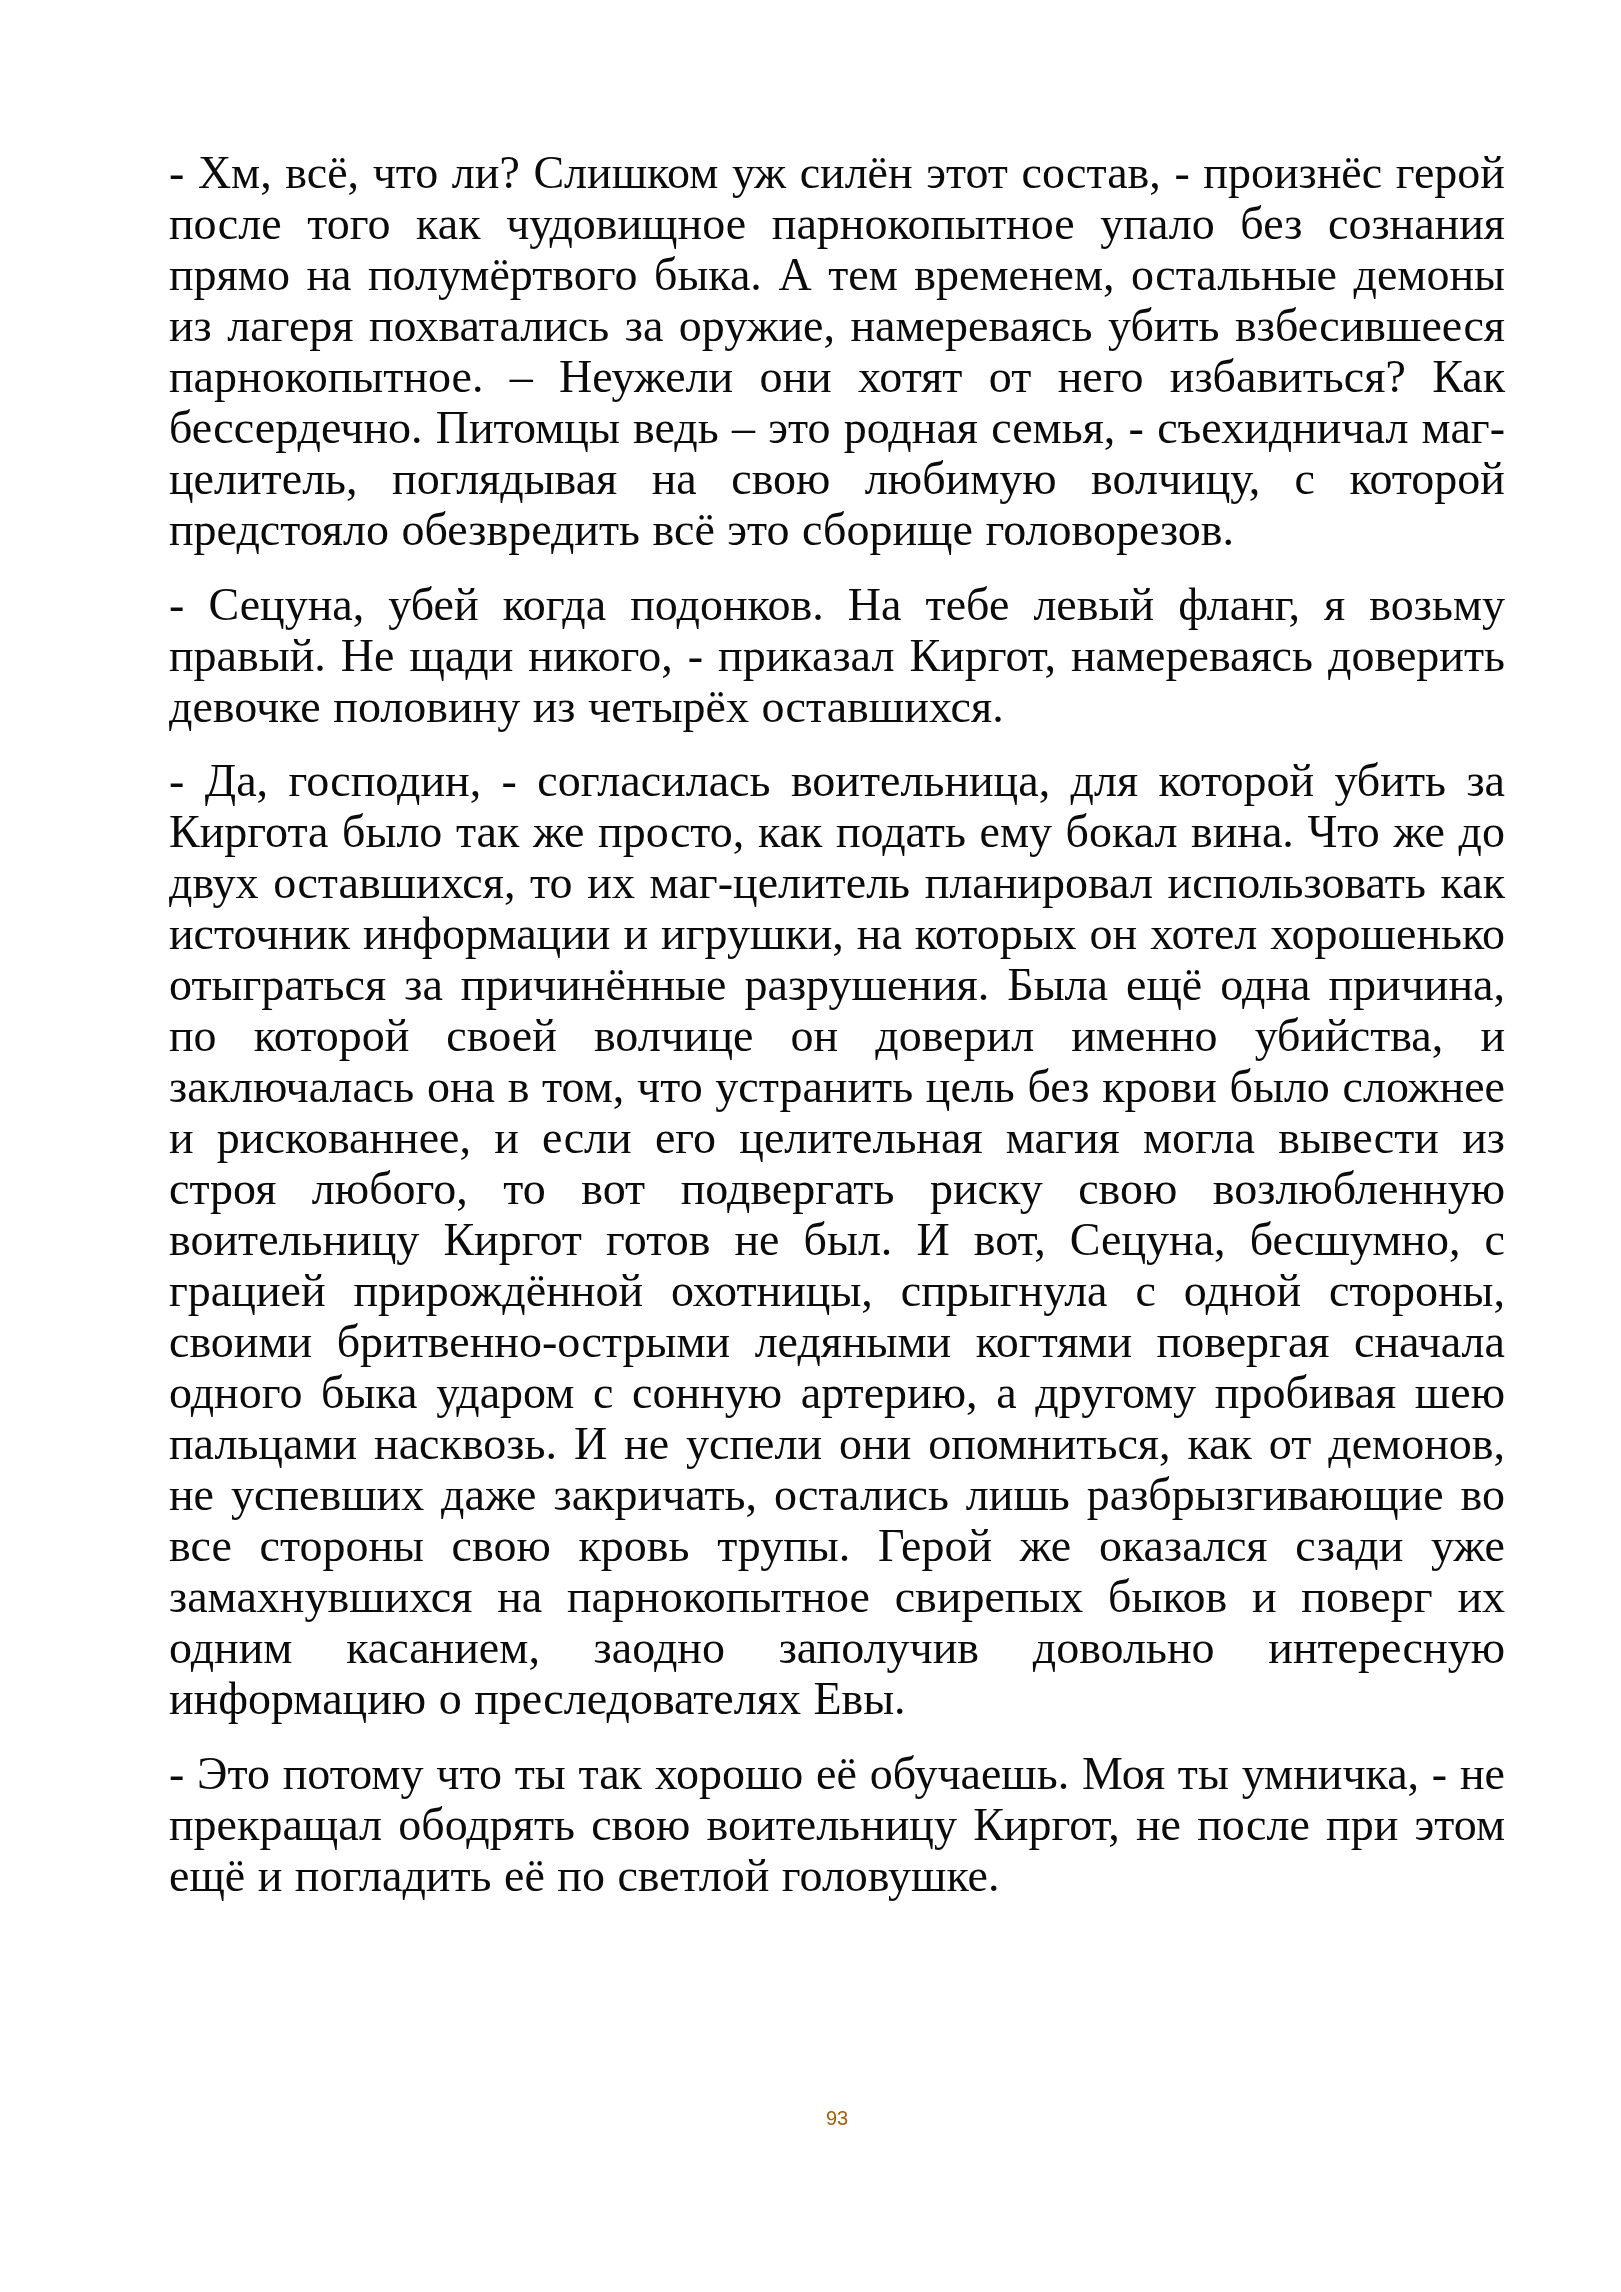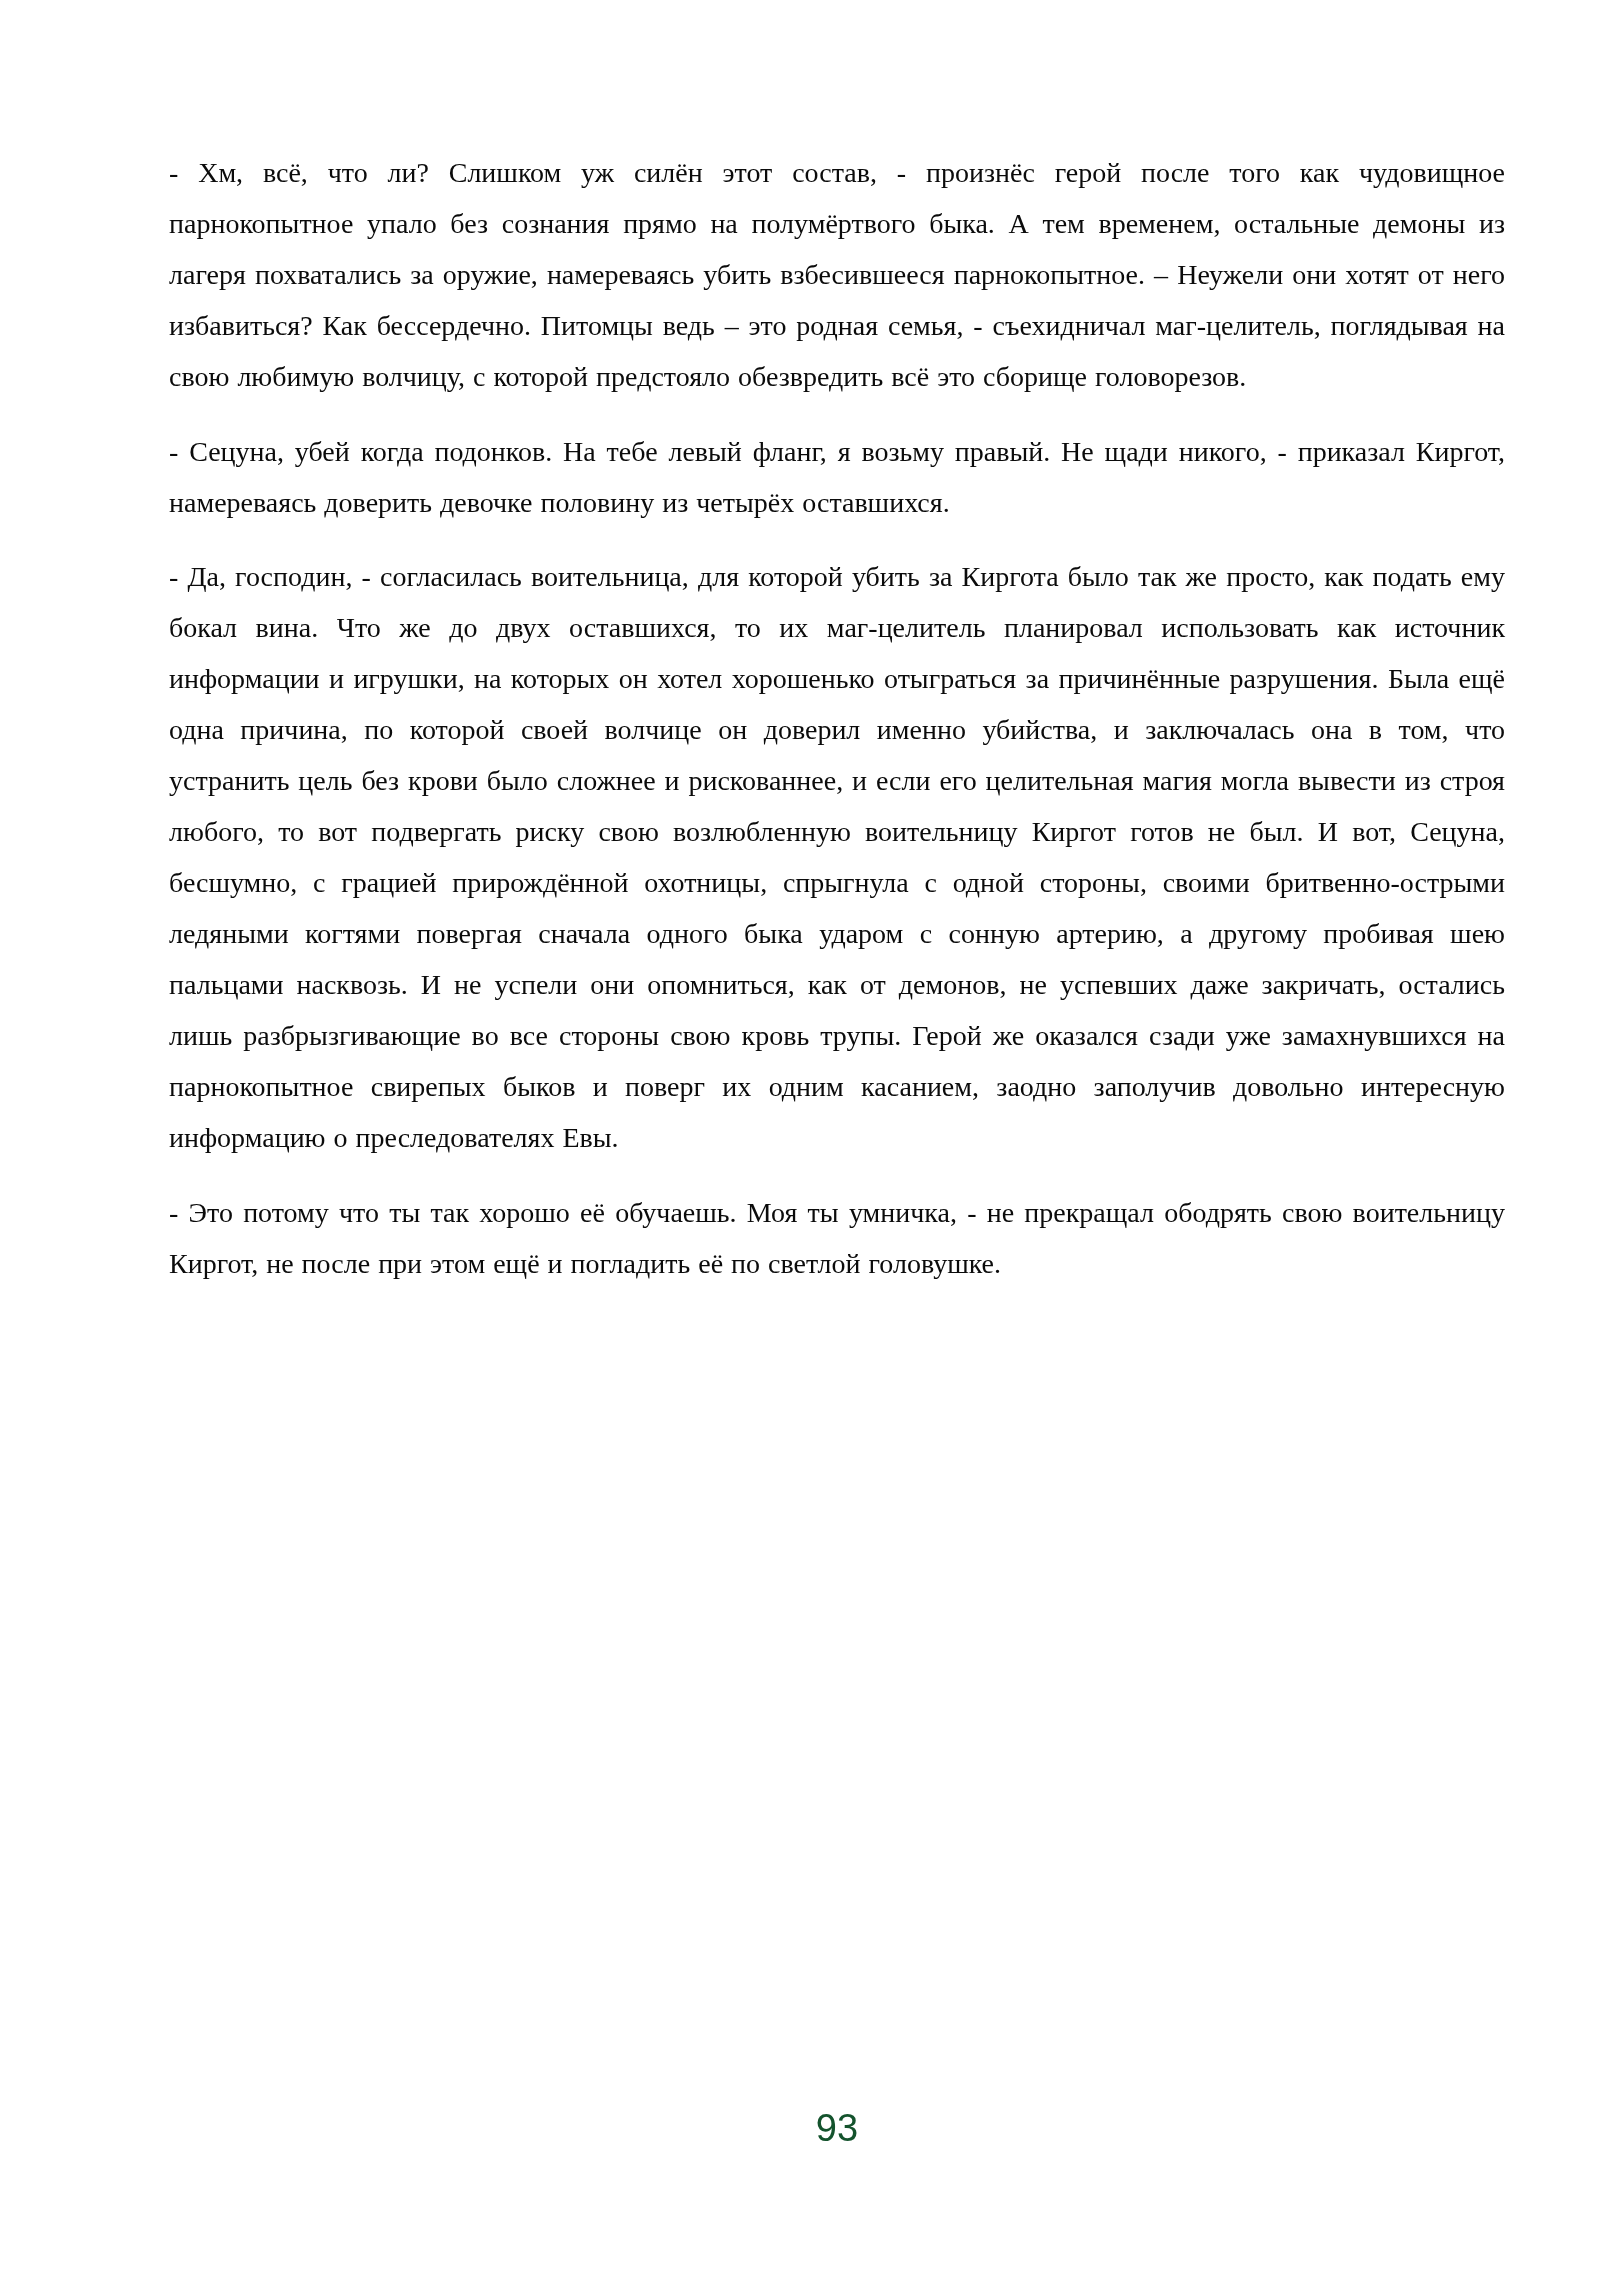--- a/index.html
+++ b/index.html
@@ -16,37 +16,37 @@
   }
   .text-block {
     position: absolute;
     left: 169px;
     top: 147px;
     width: 1336px;
   }
   p.para {
     margin: 0 0 23.5px 0;
     font-family: "Liberation Serif", "DejaVu Serif", serif;
-    font-size: 28px;
+    font-size: 46px;
     line-height: 51px;
     text-align: justify;
     color: #0b0b0b;
     word-spacing: 1px;
   }
   .footer {
     position: absolute;
     left: 169px;
     top: 2107px;
     width: 1336px;
     text-align: center;
   }
   .page-number {
     font-family: "Liberation Sans", "DejaVu Sans", sans-serif;
-    font-size: 38px;
-    color: #14532d;
+    font-size: 20px;
+    color: #a16207;
   }
 </style>
 </head>
 <body>
 
 <div class="page">
   <main class="text-block">
     <p class="para">- Хм, всё, что ли? Слишком уж силён этот состав, - произнёс герой после того как чудовищное парнокопытное упало без сознания прямо на полумёртвого быка. А тем временем, остальные демоны из лагеря похватались за оружие, намереваясь убить взбесившееся парнокопытное. – Неужели они хотят от него избавиться? Как бессердечно. Питомцы ведь – это родная семья, - съехидничал маг-целитель, поглядывая на свою любимую волчицу, с которой предстояло обезвредить всё это сборище головорезов.</p>
     <p class="para">- Сецуна, убей когда подонков. На тебе левый фланг, я возьму правый. Не щади никого, - приказал Киргот, намереваясь доверить девочке половину из четырёх оставшихся.</p>
     <p class="para">- Да, господин, - согласилась воительница, для которой убить за Киргота было так же просто, как подать ему бокал вина. Что же до двух оставшихся, то их маг-целитель планировал использовать как источник информации и игрушки, на которых он хотел хорошенько отыграться за причинённые разрушения. Была ещё одна причина, по которой своей волчице он доверил именно убийства, и заключалась она в том, что устранить цель без крови было сложнее и рискованнее, и если его целительная магия могла вывести из строя любого, то вот подвергать риску свою возлюбленную воительницу Киргот готов не был. И вот, Сецуна, бесшумно, с грацией прирождённой охотницы, спрыгнула с одной стороны, своими бритвенно-острыми ледяными когтями повергая сначала одного быка ударом с сонную артерию, а другому пробивая шею пальцами насквозь. И не успели они опомниться, как от демонов, не успевших даже закричать, остались лишь разбрызгивающие во все стороны свою кровь трупы. Герой же оказался сзади уже замахнувшихся на парнокопытное свирепых быков и поверг их одним касанием, заодно заполучив довольно интересную информацию о преследователях Евы.</p>

